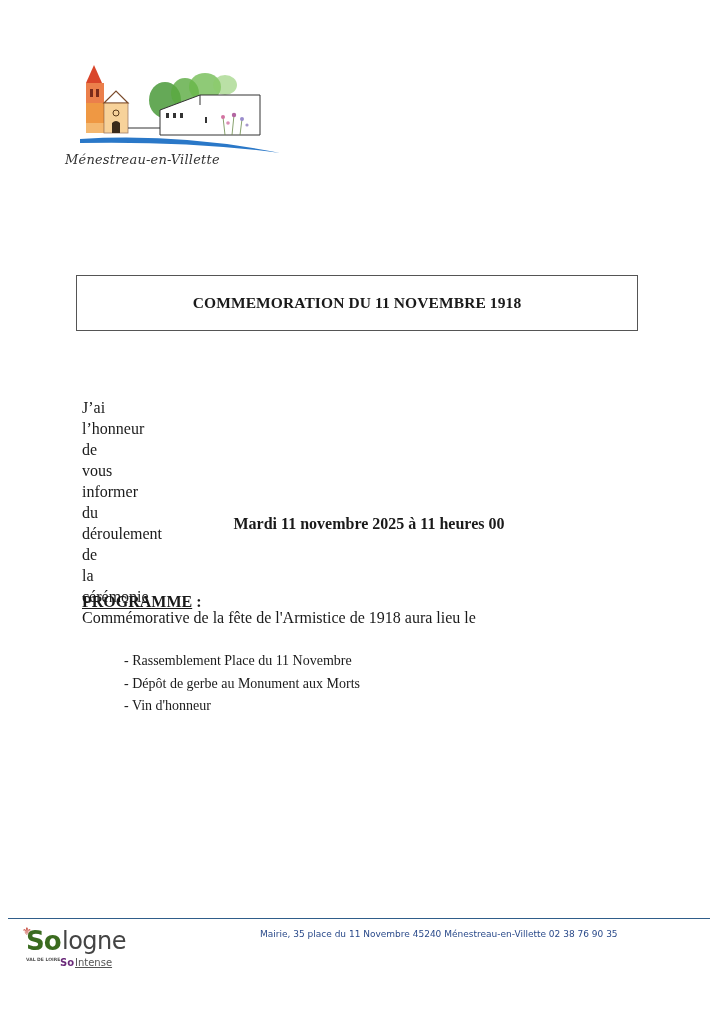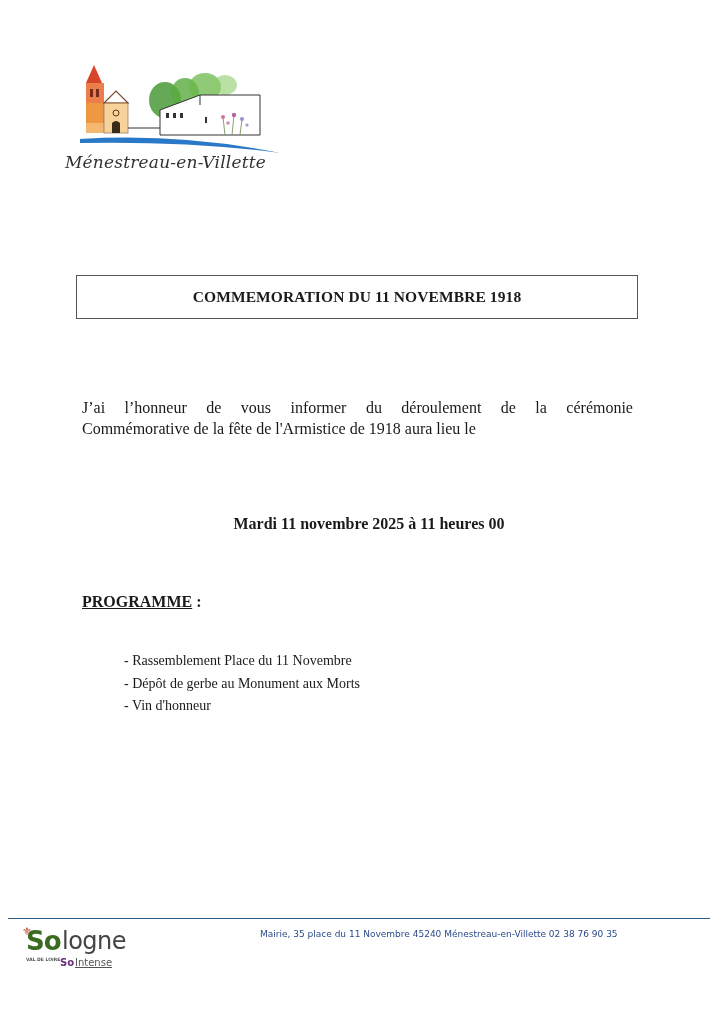--- a/index.html
+++ b/index.html
@@ -1,24 +1,24 @@
 <!DOCTYPE html>
 <html><head>
 <meta charset="utf-8">
 <style>
   html, body { margin: 0; padding: 0; background: #ffffff; }
   body { width: 724px; height: 1024px; position: relative; overflow: hidden; font-family: "Liberation Serif", serif; color: #1a1a1a; }
   .abs { position: absolute; }
   #logo { left: 60px; top: 55px; width: 230px; height: 125px; }
   #logo svg { width: 230px; height: 110px; display: block; }
-  #logo-text { left: 65px; top: 152px; font-family: "DejaVu Serif", serif; font-style: italic; font-size: 17px; color: #333; letter-spacing: 0.2px; }
-  #title-box { left: 76px; top: 275px; width: 562px; height: 44px; border: 1px solid #555; box-sizing: border-box; display: flex; align-items: center; justify-content: center; }
+  #logo-text { left: 65px; top: 152px; font-family: "DejaVu Serif", serif; font-style: italic; font-size: 13px; color: #333; letter-spacing: 0.2px; }
+  #title-box { left: 76px; top: 275px; width: 562px; height: 56px; border: 1px solid #555; box-sizing: border-box; display: flex; align-items: center; justify-content: center; }
   #title-box span { font-weight: bold; font-size: 15.5px; letter-spacing: 0.1px; }
   #intro { left: 82px; top: 397px; width: 551px; font-size: 16px; line-height: 21px; }
-  #intro .l1 { display: flex; justify-content: space-between; }
+  #intro .l1 { display: flex; justify-content: space-between; flex-direction: column; }
   #date { left: 0; width: 724px; top: 495px; text-align: center; font-weight: bold; font-size: 16px; padding-left: 10px; margin-top: 20px; }
   #date span { position: relative; left: -3px; }
   #programme { left: 82px; top: 593px; font-weight: bold; font-size: 16px; }
   #programme .u { text-decoration: underline; }
   #prog-list { left: 124px; top: 650px; font-size: 14px; line-height: 22.5px; margin: 0; padding: 0; list-style: none; }
   #footer-line { left: 8px; top: 918px; width: 702px; height: 0; border-top: 1.5px solid #2f5d8a; }
   #sologne { left: 22px; top: 926px; width: 120px; height: 48px; }
   #sologne .so { position: absolute; left: 4px; top: 0; font-family: "DejaVu Sans", sans-serif; font-weight: bold; font-size: 26px; color: #3a6b1f; letter-spacing: -1px; }
   #sologne .logne { position: absolute; left: 40px; top: 1px; font-family: "DejaVu Sans", sans-serif; font-size: 24px; color: #444; letter-spacing: -0.5px; }
   #sologne .val { position: absolute; left: 4px; top: 31px; font-family: "DejaVu Sans", sans-serif; font-size: 4.5px; color: #555; font-weight: bold; }

